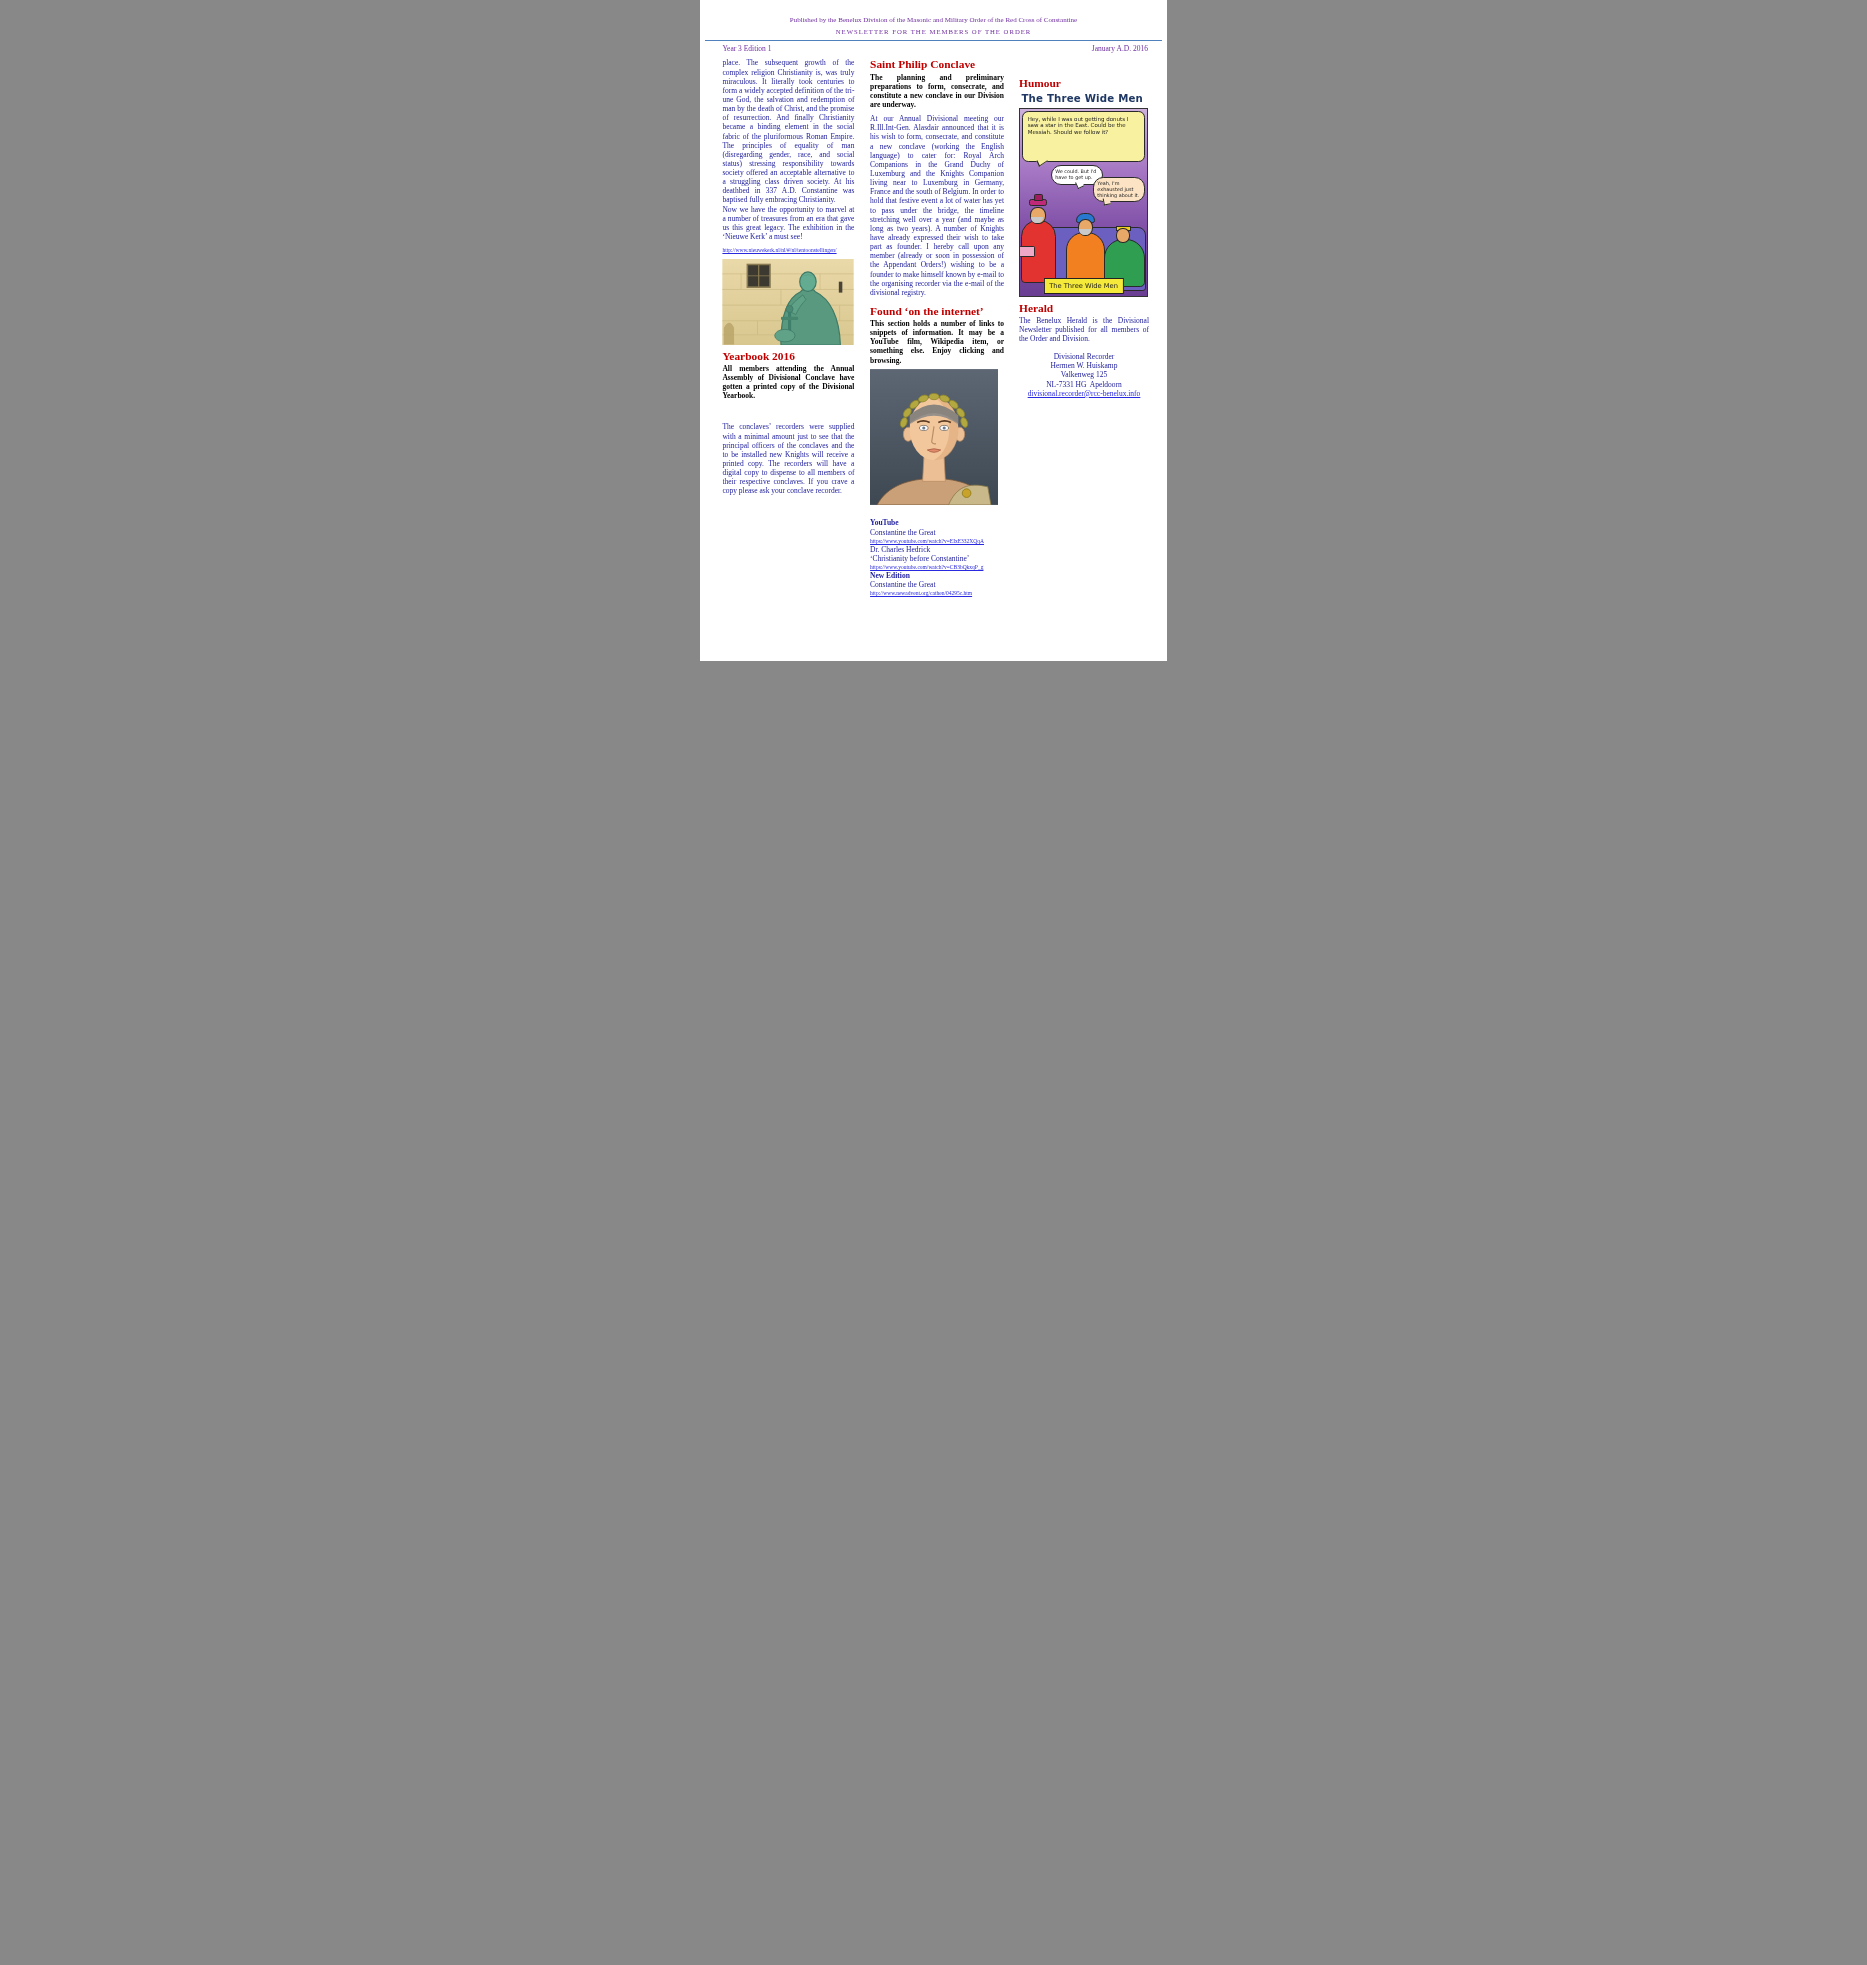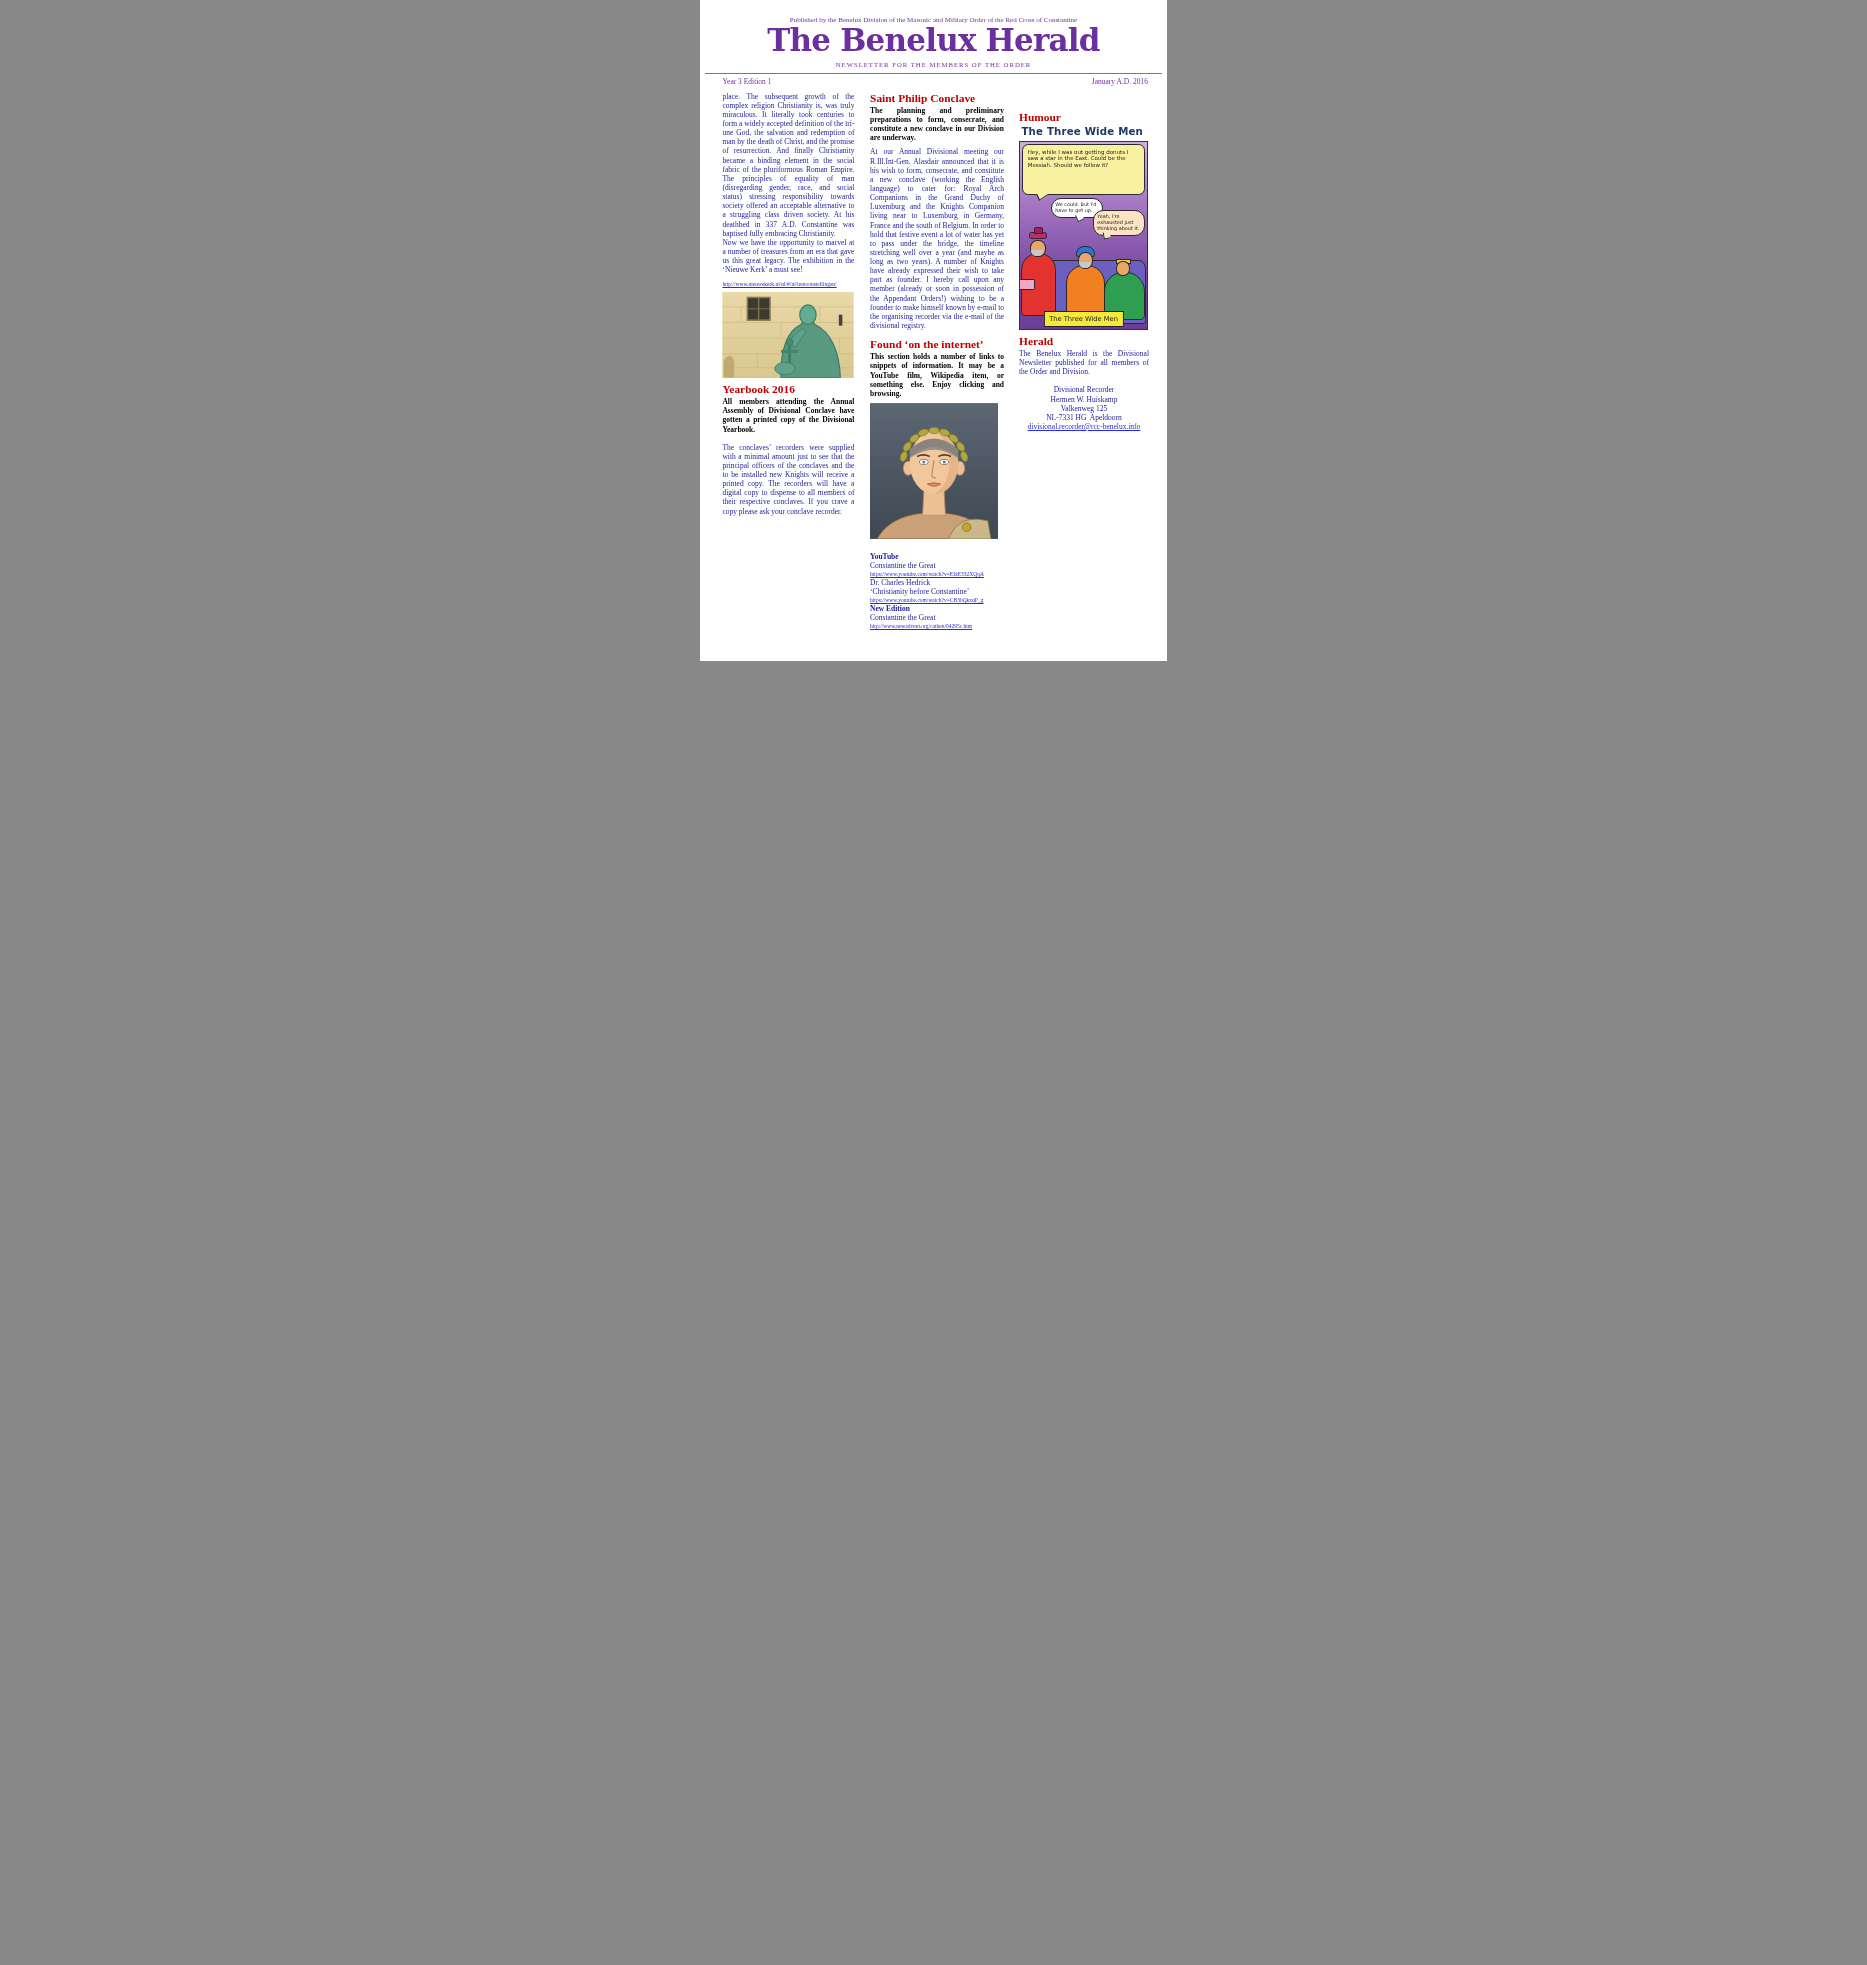--- a/index.html
+++ b/index.html
@@ -86,21 +86,20 @@
   .address{margin-top:9px;text-align:center;}
   .email-link{font-size:7.5px;color:#2929e0;text-decoration:underline;line-height:1.22;word-break:break-all;}
 </style>
 </head>
 <body>
 
 <div class="page">
 
   <header class="header">
     <div class="pub-line">Published by the Benelux Division of the Masonic and Military Order of the Red Cross of Constantine</div>
-    <h1 class="title">The Benelux Herald</h1>
     <div class="subtitle">NEWSLETTER FOR THE MEMBERS OF THE ORDER</div>
   </header>
 
   <hr class="rule">
 
   <div class="edition-row">
     <span>Year 3 Edition 1</span>
     <span>January A.D. 2016</span>
   </div>
 
@@ -145,21 +144,21 @@
             <circle cx="172" cy="128" r="9" fill="#4a8a74" stroke="#3f7a66" stroke-width="2"></circle>
             <rect x="168" y="136" width="8" height="72" fill="#3d7f6b"></rect>
             <rect x="150" y="148" width="44" height="8" rx="3" fill="#46866f"></rect>
             <ellipse cx="160" cy="196" rx="26" ry="16" fill="#5fa287" stroke="#3f7a66" stroke-width="2"></ellipse>
           </g>
         </svg>
       </figure>
 
       <h2 class="sec-head yearbook-head">Yearbook 2016</h2>
       <p class="lead jt">All members attending the Annual Assembly of Divisional Conclave have gotten a printed copy of the Divisional Yearbook.</p>
-      <p class="body jt" style="margin-top:9px">The conclaves’ recorders were supplied with a minimal amount just to see that the principal officers of the conclaves and the to be installed new Knights will receive a printed copy. The recorders will have a digital copy to dispense to all members of their respective conclaves. If you crave a copy please ask your conclave recorder.</p>
+      <p class="body jt" style="margin-top:22px">The conclaves’ recorders were supplied with a minimal amount just to see that the principal officers of the conclaves and the to be installed new Knights will receive a printed copy. The recorders will have a digital copy to dispense to all members of their respective conclaves. If you crave a copy please ask your conclave recorder.</p>
     </section>
 
     <section class="col col-mid">
       <h2 class="sec-head">Saint Philip Conclave</h2>
       <p class="lead jt">The planning and preliminary preparations to form, consecrate, and constitute a new conclave in our Division are underway.</p>
       <p class="body jt" style="margin-top:5.1px">At our Annual Divisional meeting our R.Ill.Int-Gen. Alasdair announced that it is his wish to form, consecrate, and constitute a new conclave (working the English language) to cater for: Royal Arch Companions in the Grand Duchy of Luxemburg and the Knights Companion living near to Luxemburg in Germany, France and the south of Belgium. In order to hold that festive event a lot of water has yet to pass under the bridge, the timeline stretching well over a year (and maybe as long as two years). A number of Knights have already expressed their wish to take part as founder. I hereby call upon any member (already or soon in possession of the Appendant Orders!) wishing to be a founder to make himself known by e-mail to the organising recorder via the e-mail of the divisional registry.</p>
 
       <h2 class="sec-head mt">Found ‘on the internet’</h2>
       <p class="lead jt">This section holds a number of links to snippets of information. It may be a YouTube film, Wikipedia item, or something else. Enjoy clicking and browsing.</p>
 

